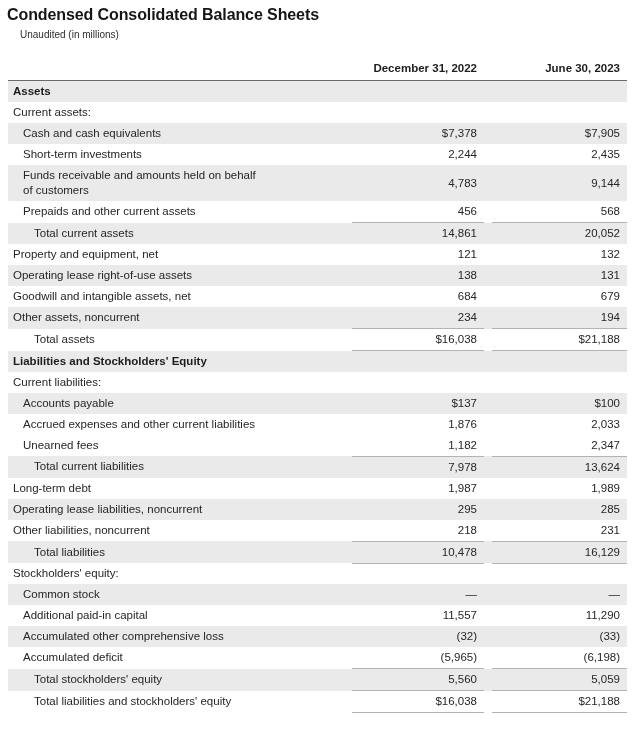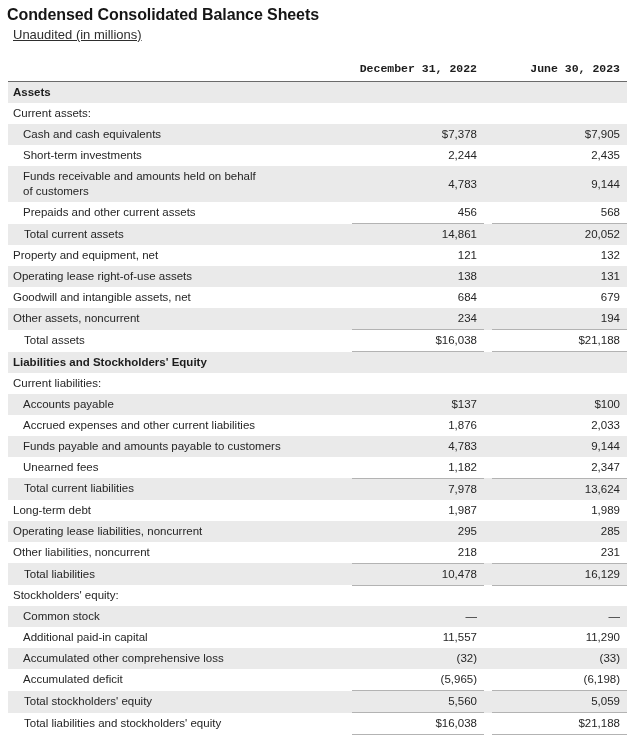--- a/index.html
+++ b/index.html
@@ -13,47 +13,46 @@
   body{
     width:640px;height:744px;background:#ffffff;
     font-family:"Liberation Sans",sans-serif;color:var(--text);
     overflow:hidden;
   }
   h1{
     font-size:16px;line-height:18px;font-weight:bold;
     margin:6px 0 0 7px;color:#161616;letter-spacing:-0.1px;
   }
   .sub{
-    font-size:13px;line-height:14px;margin:4px 0 0 13px;color:#2e2e2e;text-decoration:underline;
+    font-size:10px;line-height:14px;margin:4px 0 0 20px;color:#2e2e2e;
   }
   table{
     border-collapse:collapse;table-layout:fixed;
     width:619px;margin-left:8px;
   }
   col.c-label{width:344px;}
   col.c-num1{width:132px;}
   col.c-gap{width:8px;}
   col.c-num2{width:135px;}
   thead th{
     border-bottom:1px solid var(--hdr-border);
     font-size:11.5px;font-weight:bold;text-align:right;
     padding:20px 7px 6px 0;vertical-align:bottom;color:#1d1d1d;
     white-space:nowrap;
-    font-family:Liberation Mono, monospace;
   }
   thead th.label,thead th.spacer{padding-left:0;padding-right:0;}
   tbody td{
     font-size:11.5px;line-height:15px;padding:3px 0;
     vertical-align:middle;
   }
   td.label{white-space:pre-line;margin-left:21px;}
   td.num{text-align:right;padding-right:7px;white-space:nowrap;margin-top:38px;}
   .ind0{padding-left:5px;}
   .ind1{padding-left:15px;}
-  .ind2{padding-left:16px;}
+  .ind2{padding-left:26px;}
   tr.shade td{background:var(--shade);}
   tr.section td{font-weight:bold;color:#1d1d1d;}
   td.ul{border-bottom:1px solid var(--ul);text-align:right;}
 </style>
 </head>
 <body>
 
 <main>
   <h1>Condensed Consolidated Balance Sheets</h1>
   <p class="sub">Unaudited (in millions)</p>
@@ -164,26 +163,20 @@
           <td class="num">$137</td>
           <td class="spacer"></td>
           <td class="num">$100</td>
         </tr>
         <tr>
           <td class="label ind1">Accrued expenses and other current liabilities</td>
           <td class="num">1,876</td>
           <td class="spacer"></td>
           <td class="num">2,033</td>
         </tr>
-        <tr class="shade">
-          <td class="label ind1">Funds payable and amounts payable to customers</td>
-          <td class="num">4,783</td>
-          <td class="spacer"></td>
-          <td class="num">9,144</td>
-        </tr>
         <tr>
           <td class="label ind1">Unearned fees</td>
           <td class="num ul">1,182</td>
           <td class="spacer"></td>
           <td class="num ul">2,347</td>
         </tr>
         <tr class="shade">
           <td class="label ind2">Total current liabilities</td>
           <td class="num">7,978</td>
           <td class="spacer"></td>

